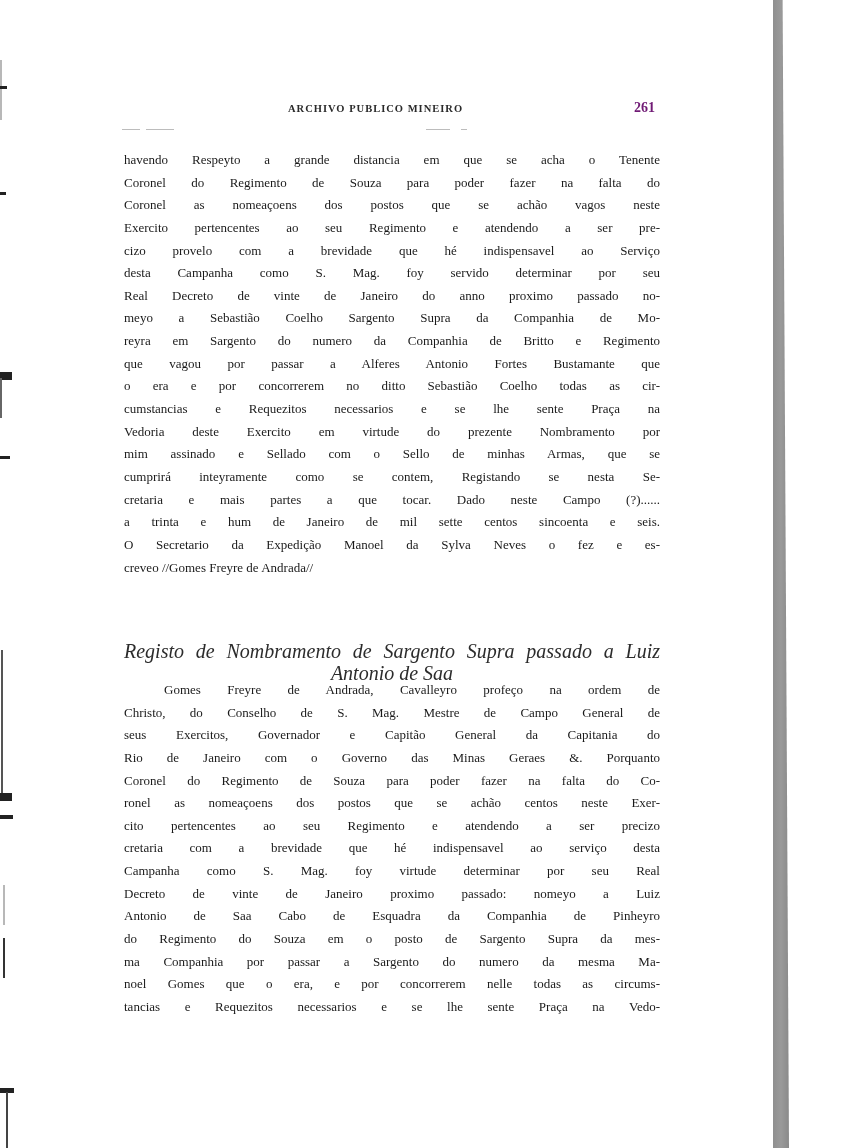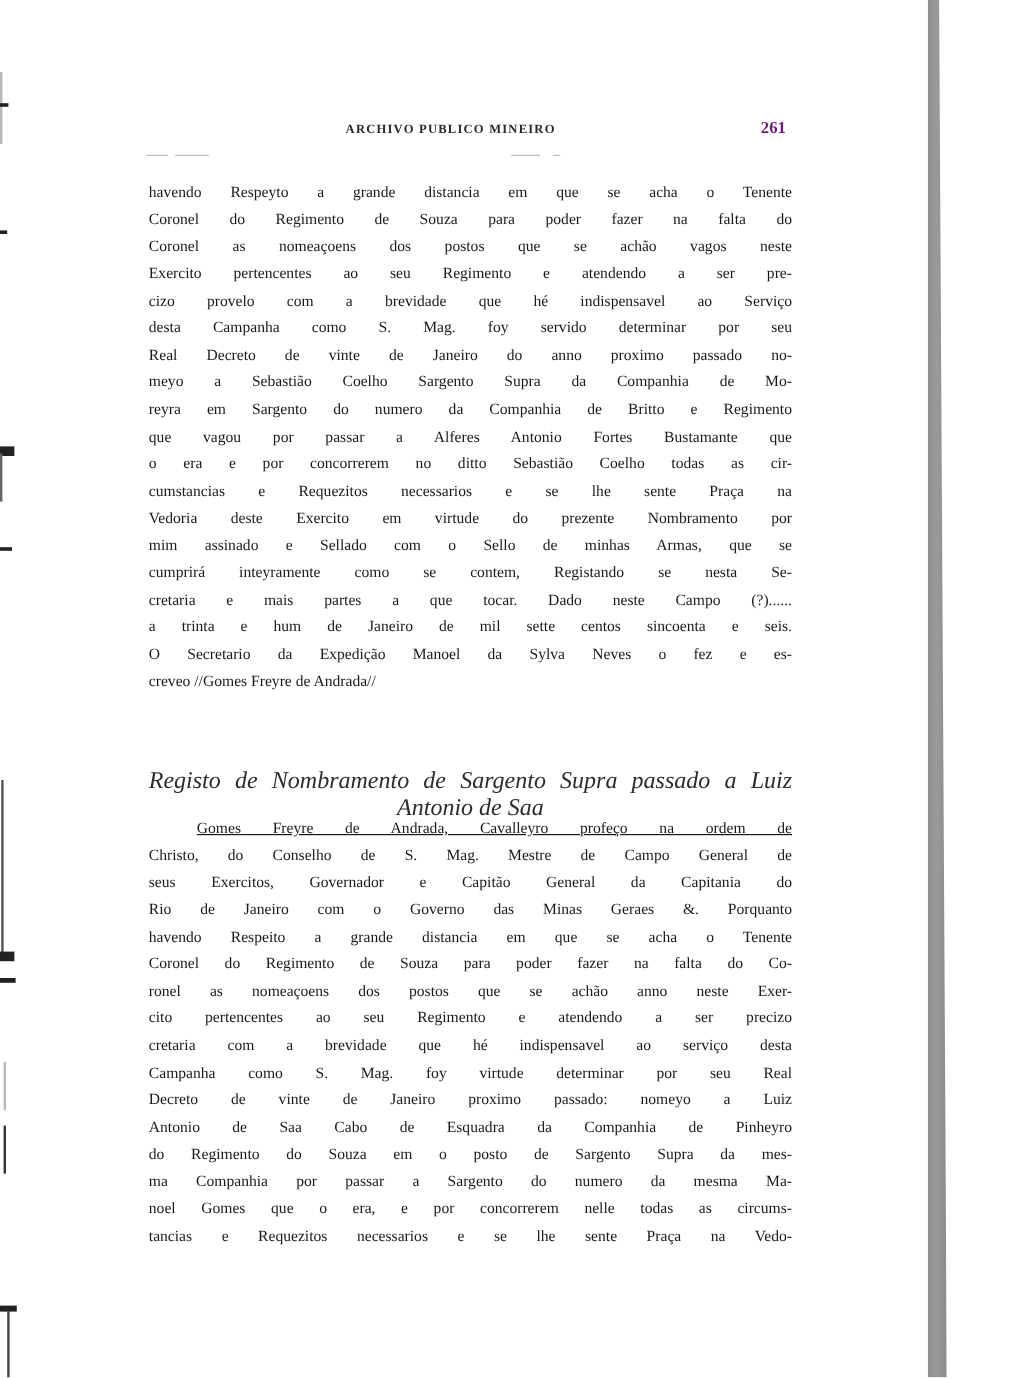--- a/index.html
+++ b/index.html
@@ -33,21 +33,21 @@
   }
   .head-rule { position: absolute; height: 1px; background: #bcbcbc; }
 
   .body-block { position: absolute; left: 124px; width: 536px; }
   .line {
     display: block; height: 22.65px; line-height: 22.65px;
     font-size: 13px; white-space: nowrap;
     text-align: justify; text-align-last: justify;
   }
   .line.last { text-align-last: left; }
-  .line.indent { padding-left: 40px; text-decoration: underline; }
+  .line.indent { padding-left: 40px; }
 
   .heading {
     position: absolute; left: 124px; width: 536px; top: 615px;
     font-style: italic; font-size: 20px; color: #2c2c2c; text-align: center;
     line-height: 22px;
     margin-top: 25px;
   }
   .heading .hl { display: block; white-space: nowrap; }
   .heading .hl.first { text-align: justify; text-align-last: justify; }
 </style>
@@ -104,23 +104,22 @@
   <div class="heading">
     <span class="hl first">Registo de Nombramento de Sargento Supra passado a Luiz</span>
     <span class="hl">Antonio de Saa</span>
   </div>
 
   <div class="body-block" style="top:679px;">
     <span class="line indent">Gomes Freyre de Andrada, Cavalleyro profeço na ordem de</span>
     <span class="line">Christo, do Conselho de S. Mag. Mestre de Campo General de</span>
     <span class="line">seus Exercitos, Governador e Capitão General da Capitania do</span>
     <span class="line">Rio de Janeiro com o Governo das Minas Geraes &amp;. Porquanto</span>
-    <span class="line">havendo Respeito a grande distancia em que se acha o Tenente</span>
     <span class="line">Coronel do Regimento de Souza para poder fazer na falta do Co-</span>
-    <span class="line">ronel as nomeaçoens dos postos que se achão anno neste Exer-</span>
+    <span class="line">ronel as nomeaçoens dos postos que se achão centos neste Exer-</span>
     <span class="line">cito pertencentes ao seu Regimento e atendendo a ser precizo</span>
     <span class="line">cretaria com a brevidade que hé indispensavel ao serviço desta</span>
     <span class="line">Campanha como S. Mag. foy virtude determinar por seu Real</span>
     <span class="line">Decreto de vinte de Janeiro proximo passado: nomeyo a Luiz</span>
     <span class="line">Antonio de Saa Cabo de Esquadra da Companhia de Pinheyro</span>
     <span class="line">do Regimento do Souza em o posto de Sargento Supra da mes-</span>
     <span class="line">ma Companhia por passar a Sargento do numero da mesma Ma-</span>
     <span class="line">noel Gomes que o era, e por concorrerem nelle todas as circums-</span>
     <span class="line">tancias e Requezitos necessarios e se lhe sente Praça na Vedo-</span>
   </div>

